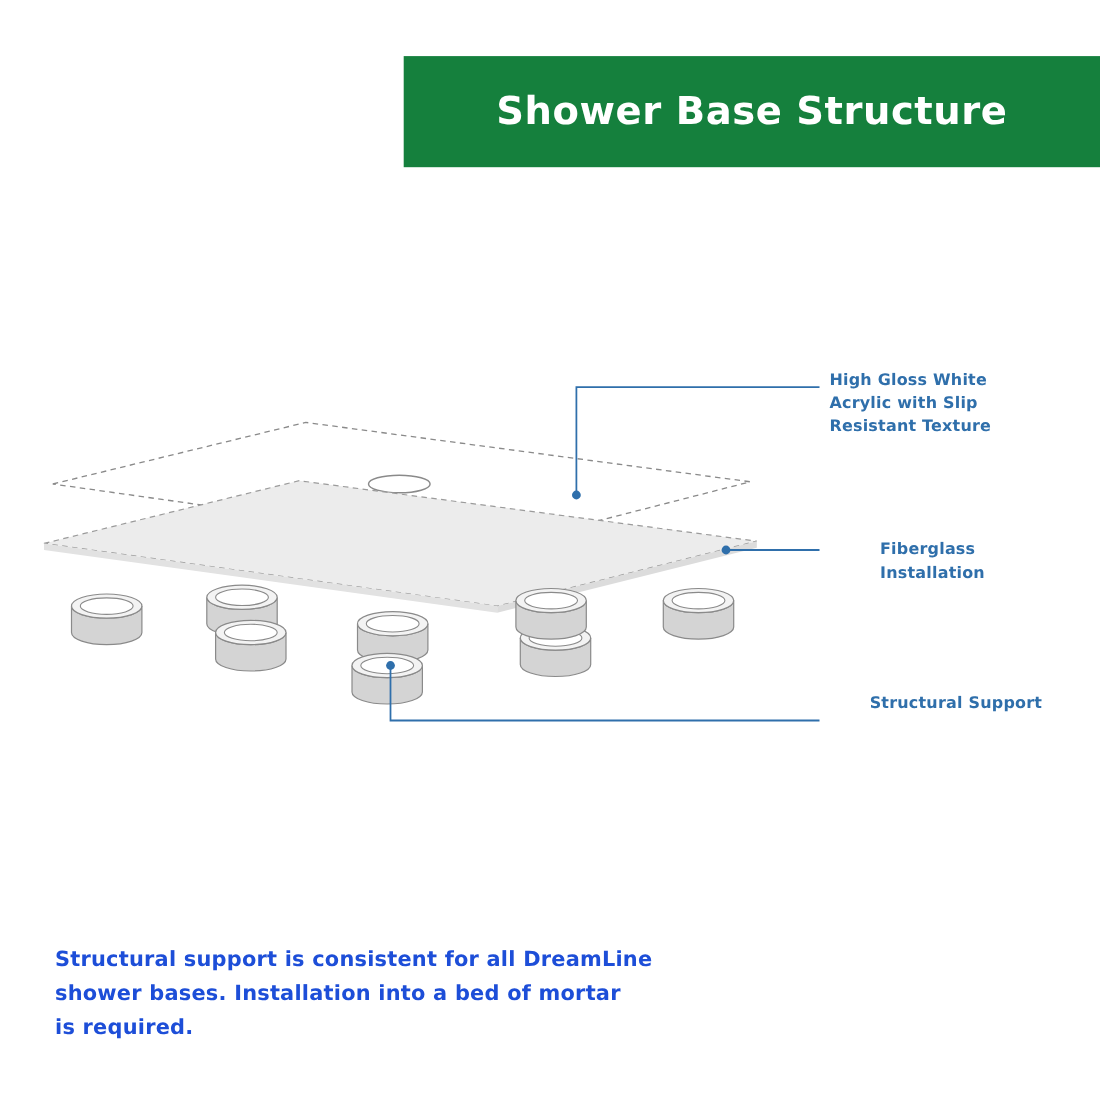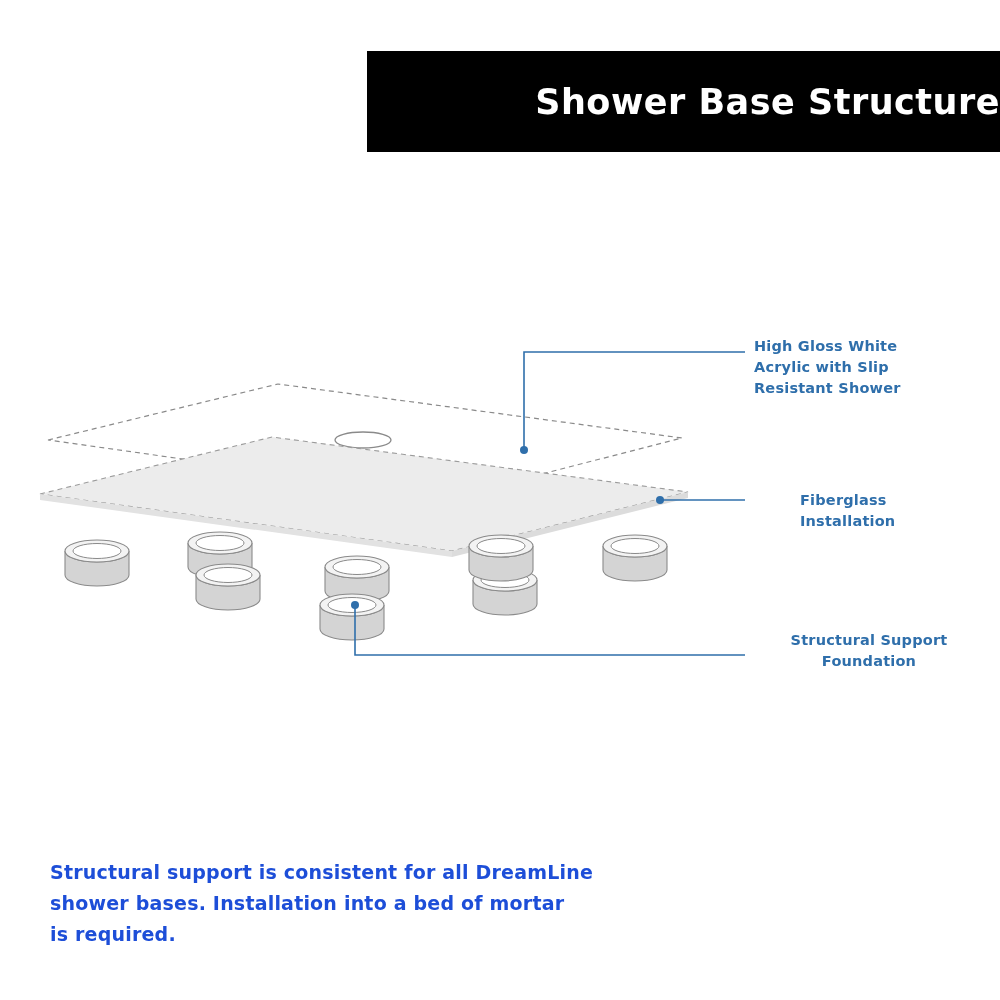--- a/index.html
+++ b/index.html
@@ -21,24 +21,24 @@
     height: 1000px;
   }
 
   
   .banner {
     position: absolute;
     left: 367px;
     top: 51px;
     width: 633px;
     height: 101px;
-    background: #000000;
+    background: #15803d;
     display: flex;
     align-items: center;
-    justify-content: flex-end;
+    justify-content: center;
   }
   .banner-title {
     color: #ffffff;
     font-family: "DejaVu Sans", sans-serif;
     font-weight: bold;
     font-size: 35px;
     letter-spacing: 0.5px;
     white-space: nowrap;
   }
 
@@ -156,31 +156,30 @@
       <circle cx="660" cy="500" r="4" fill="#2f6fab"></circle>
 
       <path d="M355,605 L355,655 L745,655" fill="none" stroke="#2f6fab" stroke-width="1.6"></path>
       <circle cx="355" cy="605" r="4" fill="#2f6fab"></circle>
     </g>
   </svg>
 
   <div class="callout" id="callout-acrylic">
     <div>High Gloss White</div>
     <div>Acrylic with Slip</div>
-    <div>Resistant Shower</div>
+    <div>Resistant Texture</div>
   </div>
 
   <div class="callout" id="callout-fiberglass">
     <div>Fiberglass</div>
     <div>Installation</div>
   </div>
 
   <div class="callout" id="callout-support">
     <div>Structural Support</div>
-    <div>Foundation</div>
   </div>
 
   <div class="footer-note">
     <div>Structural support is consistent for all DreamLine</div>
     <div>shower bases. Installation into a bed of mortar</div>
     <div>is required.</div>
   </div>
 
 </div>
 

